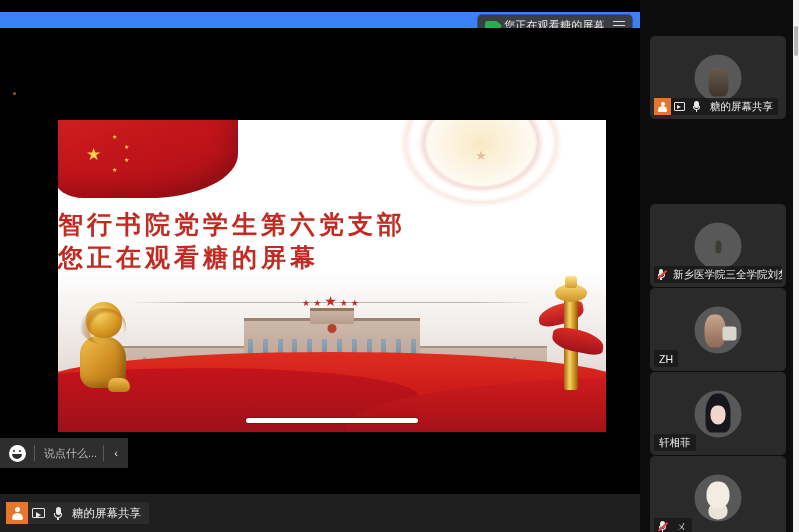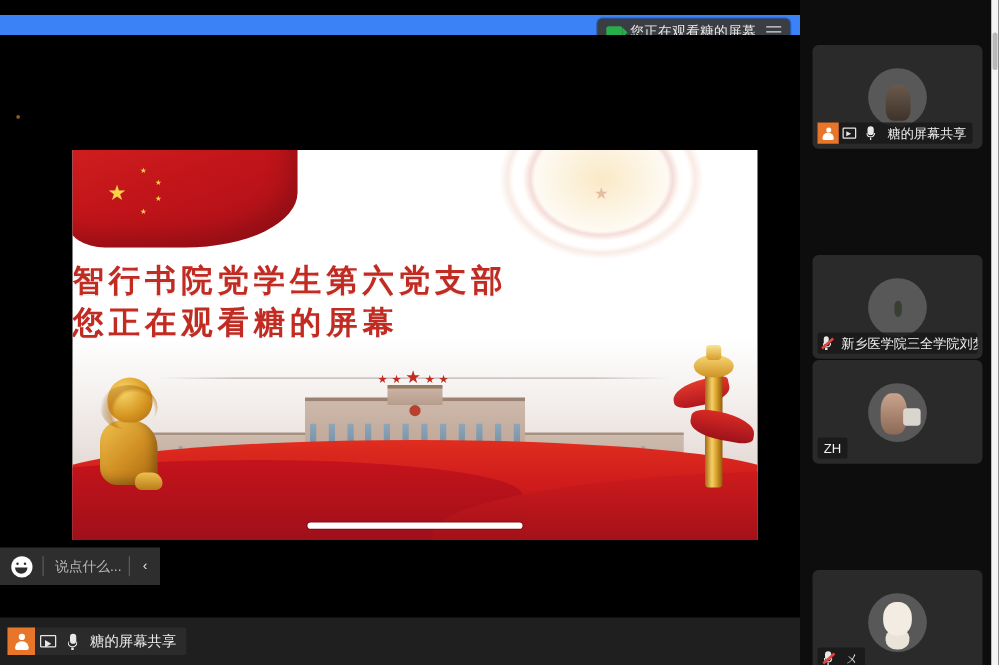--- a/index.html
+++ b/index.html
@@ -522,20 +522,26 @@
       </span>
     </div>
 
     <div class="tile" style="top:288px">
       <span class="av av-phone"></span>
       <span class="label">
         <span class="nm">ZH</span>
       </span>
     </div>
 
+    <div class="tile" style="top:372px">
+      <span class="av av-anime"></span>
+      <span class="label">
+        <span class="nm">轩相菲</span>
+      </span>
+    </div>
 
     <div class="tile" style="top:456px">
       <span class="av av-bear"></span>
       <span class="label">
         <span class="mini-ico">
           <i class="mic-ico muted">
               <i class="cap"></i>
               <i class="arc"></i>
               <i class="stem"></i>
               <i class="slash"></i>

